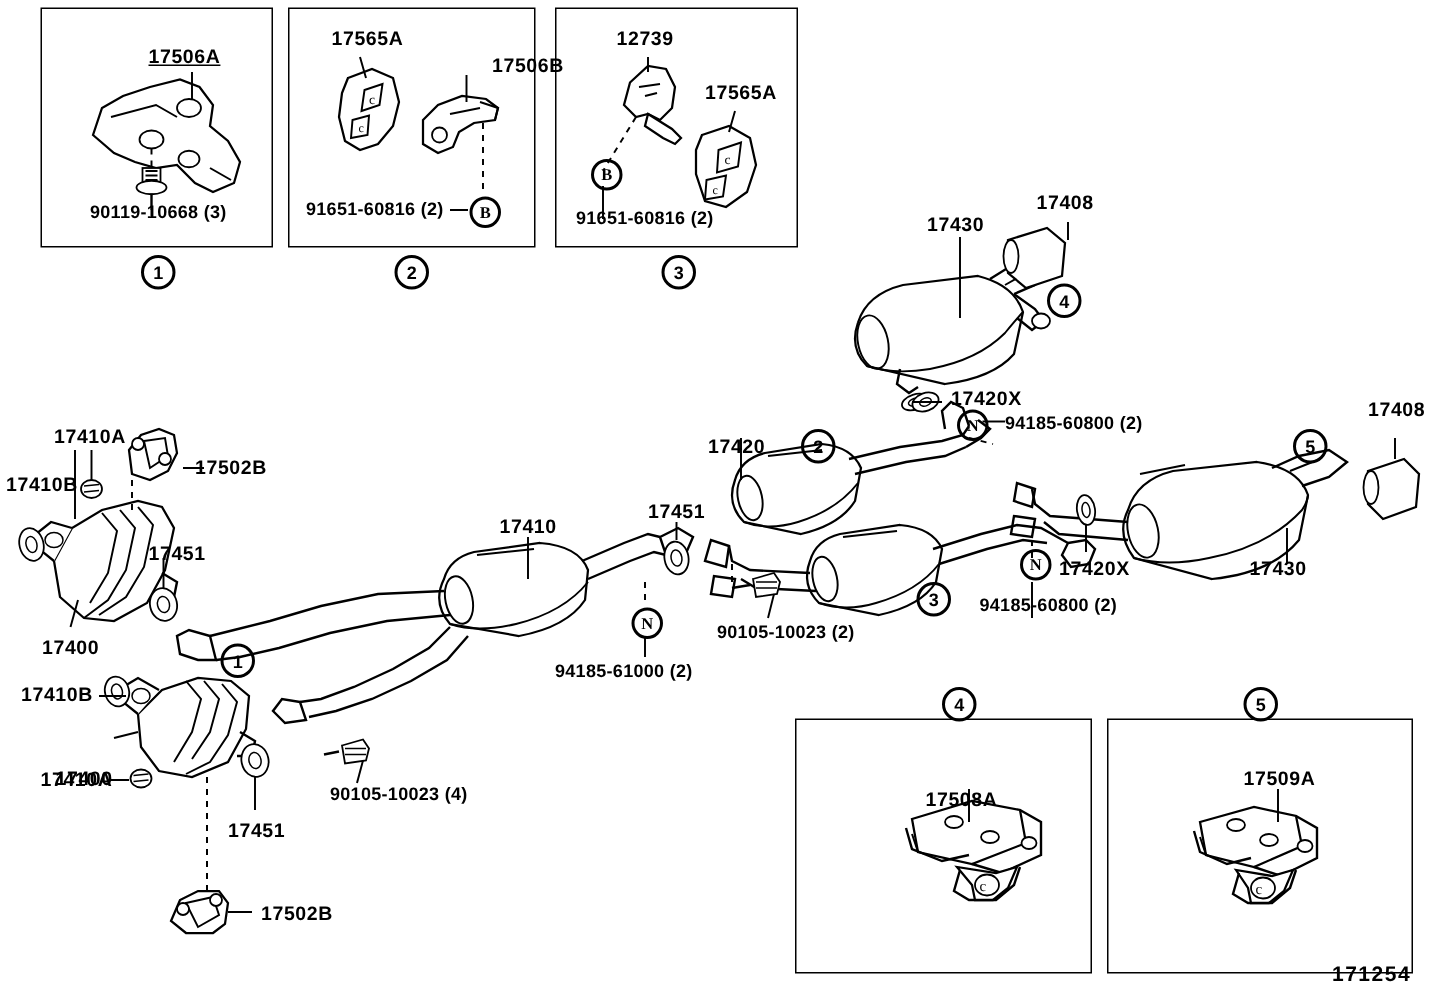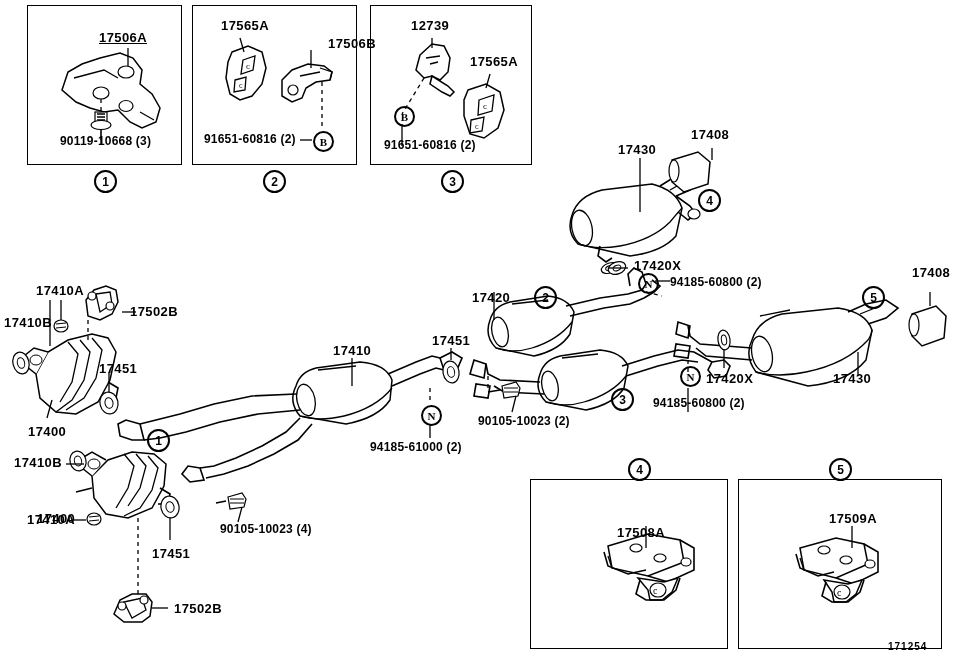--- a/index.html
+++ b/index.html
@@ -6,21 +6,21 @@
   body{width:960px;height:663px;position:relative;overflow:hidden;
        font-family:"Liberation Sans","DejaVu Sans",sans-serif;color:#000;}
   #stage{position:absolute;inset:0;width:960px;height:663px;}
   .lbl{position:absolute;font-weight:bold;font-size:13px;letter-spacing:.4px;white-space:nowrap;}
   .lbl.sm{font-size:12px;letter-spacing:.2px;}
   .cal{position:absolute;width:19px;height:19px;border:2px solid #000;border-radius:50%;
        font-size:12px;font-weight:bold;display:flex;align-items:center;justify-content:center;line-height:1;}
   .mark{position:absolute;width:17px;height:17px;border:2px solid #000;border-radius:50%;
         font-size:11px;font-weight:bold;display:flex;align-items:center;justify-content:center;font-family:"Liberation Serif",serif;}
   .box{position:absolute;border:1.6px solid #000;background:transparent;}
-  .code{position:absolute;font-size:10px;font-weight:bold;letter-spacing:1px;}
+  .code{position:absolute;font-size:14px;font-weight:bold;letter-spacing:1px;}
   svg.art{position:absolute;left:0;top:0;width:960px;height:663px;pointer-events:none;}
   .ln{stroke:#000;stroke-width:1.3;fill:none;}
   .ln2{stroke:#000;stroke-width:1.6;fill:none;}
   .dash{stroke:#000;stroke-width:1.3;fill:none;stroke-dasharray:4 4;}
   .thin{stroke:#000;stroke-width:1;fill:none;}
   .fillw{fill:#fff;stroke:#000;stroke-width:1.5;}
   .fillw2{fill:#fff;stroke:#000;stroke-width:1.2;}
 </style>
 </head>
 <body>

